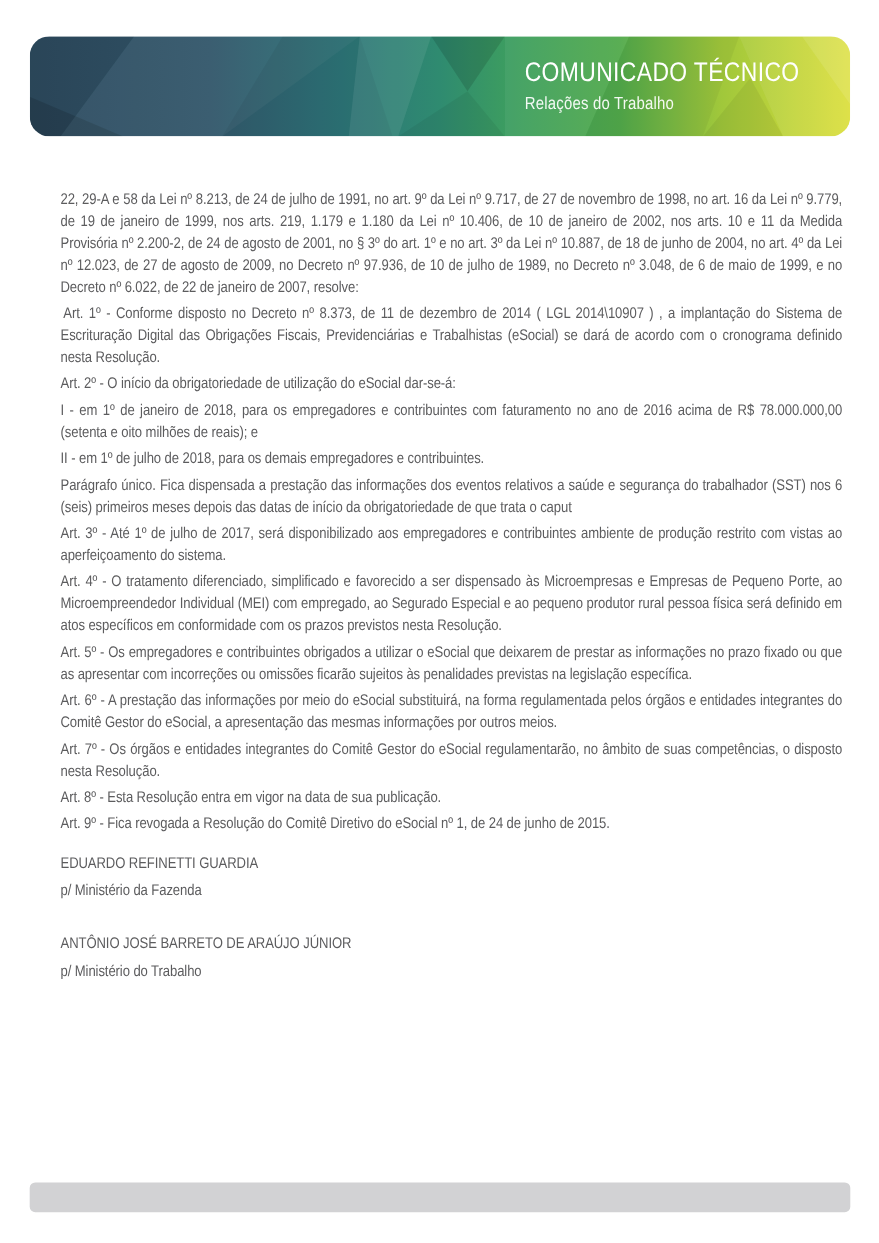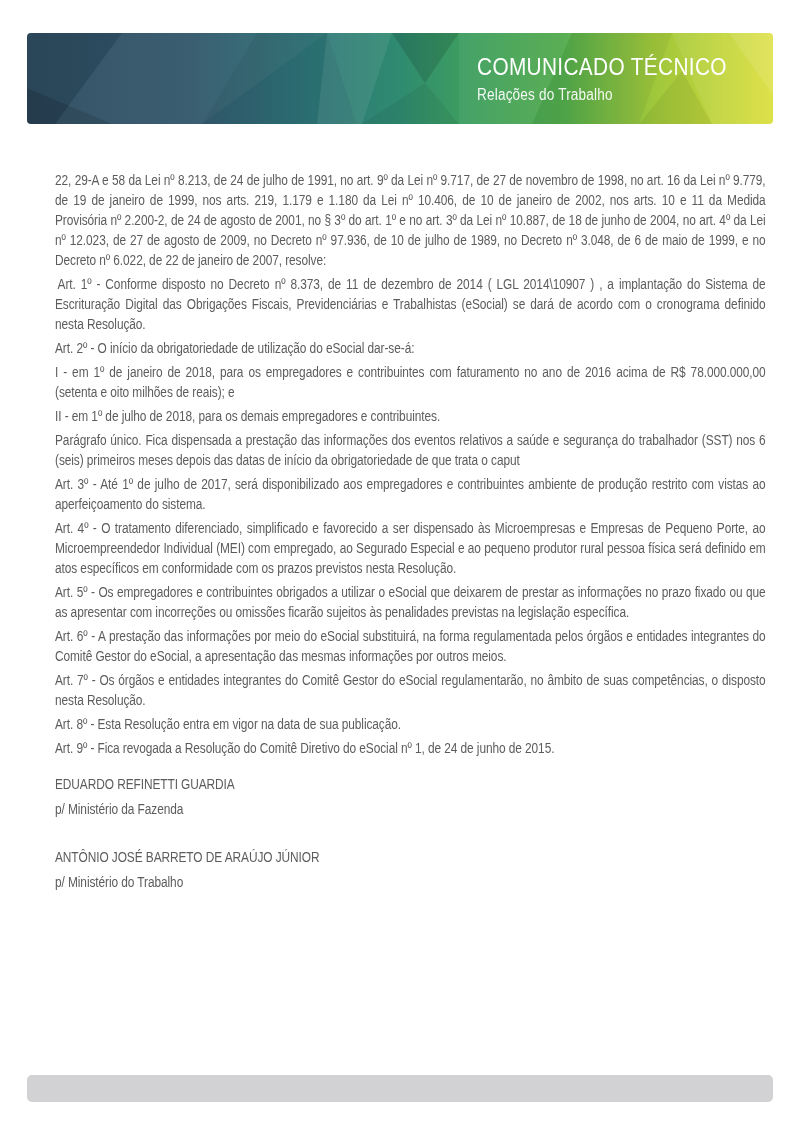--- a/index.html
+++ b/index.html
@@ -3,21 +3,21 @@
 <meta charset="utf-8">
 <style>
   html,body { margin:0; padding:0; background:#ffffff; }
   .page {
     position:relative; width:799px; height:1130px; background:#ffffff;
     font-family:"Liberation Sans", sans-serif; overflow:hidden;
   }
   
   .banner {
     position:absolute; left:27px; top:33px; width:746px; height:91px;
-    border-radius:4px; overflow:hidden;
+    border-radius:18px; overflow:hidden;
   }
   .banner svg { display:block; width:100%; height:100%; }
   .banner-text {
     position:absolute; left:450px; top:20px;
     transform:scaleX(0.85); transform-origin:0 0;
     color:#ffffff; white-space:nowrap;
   }
   .banner-title {
     font-size:24.5px; line-height:1.15; font-weight:400; letter-spacing:0.4px;
   }

